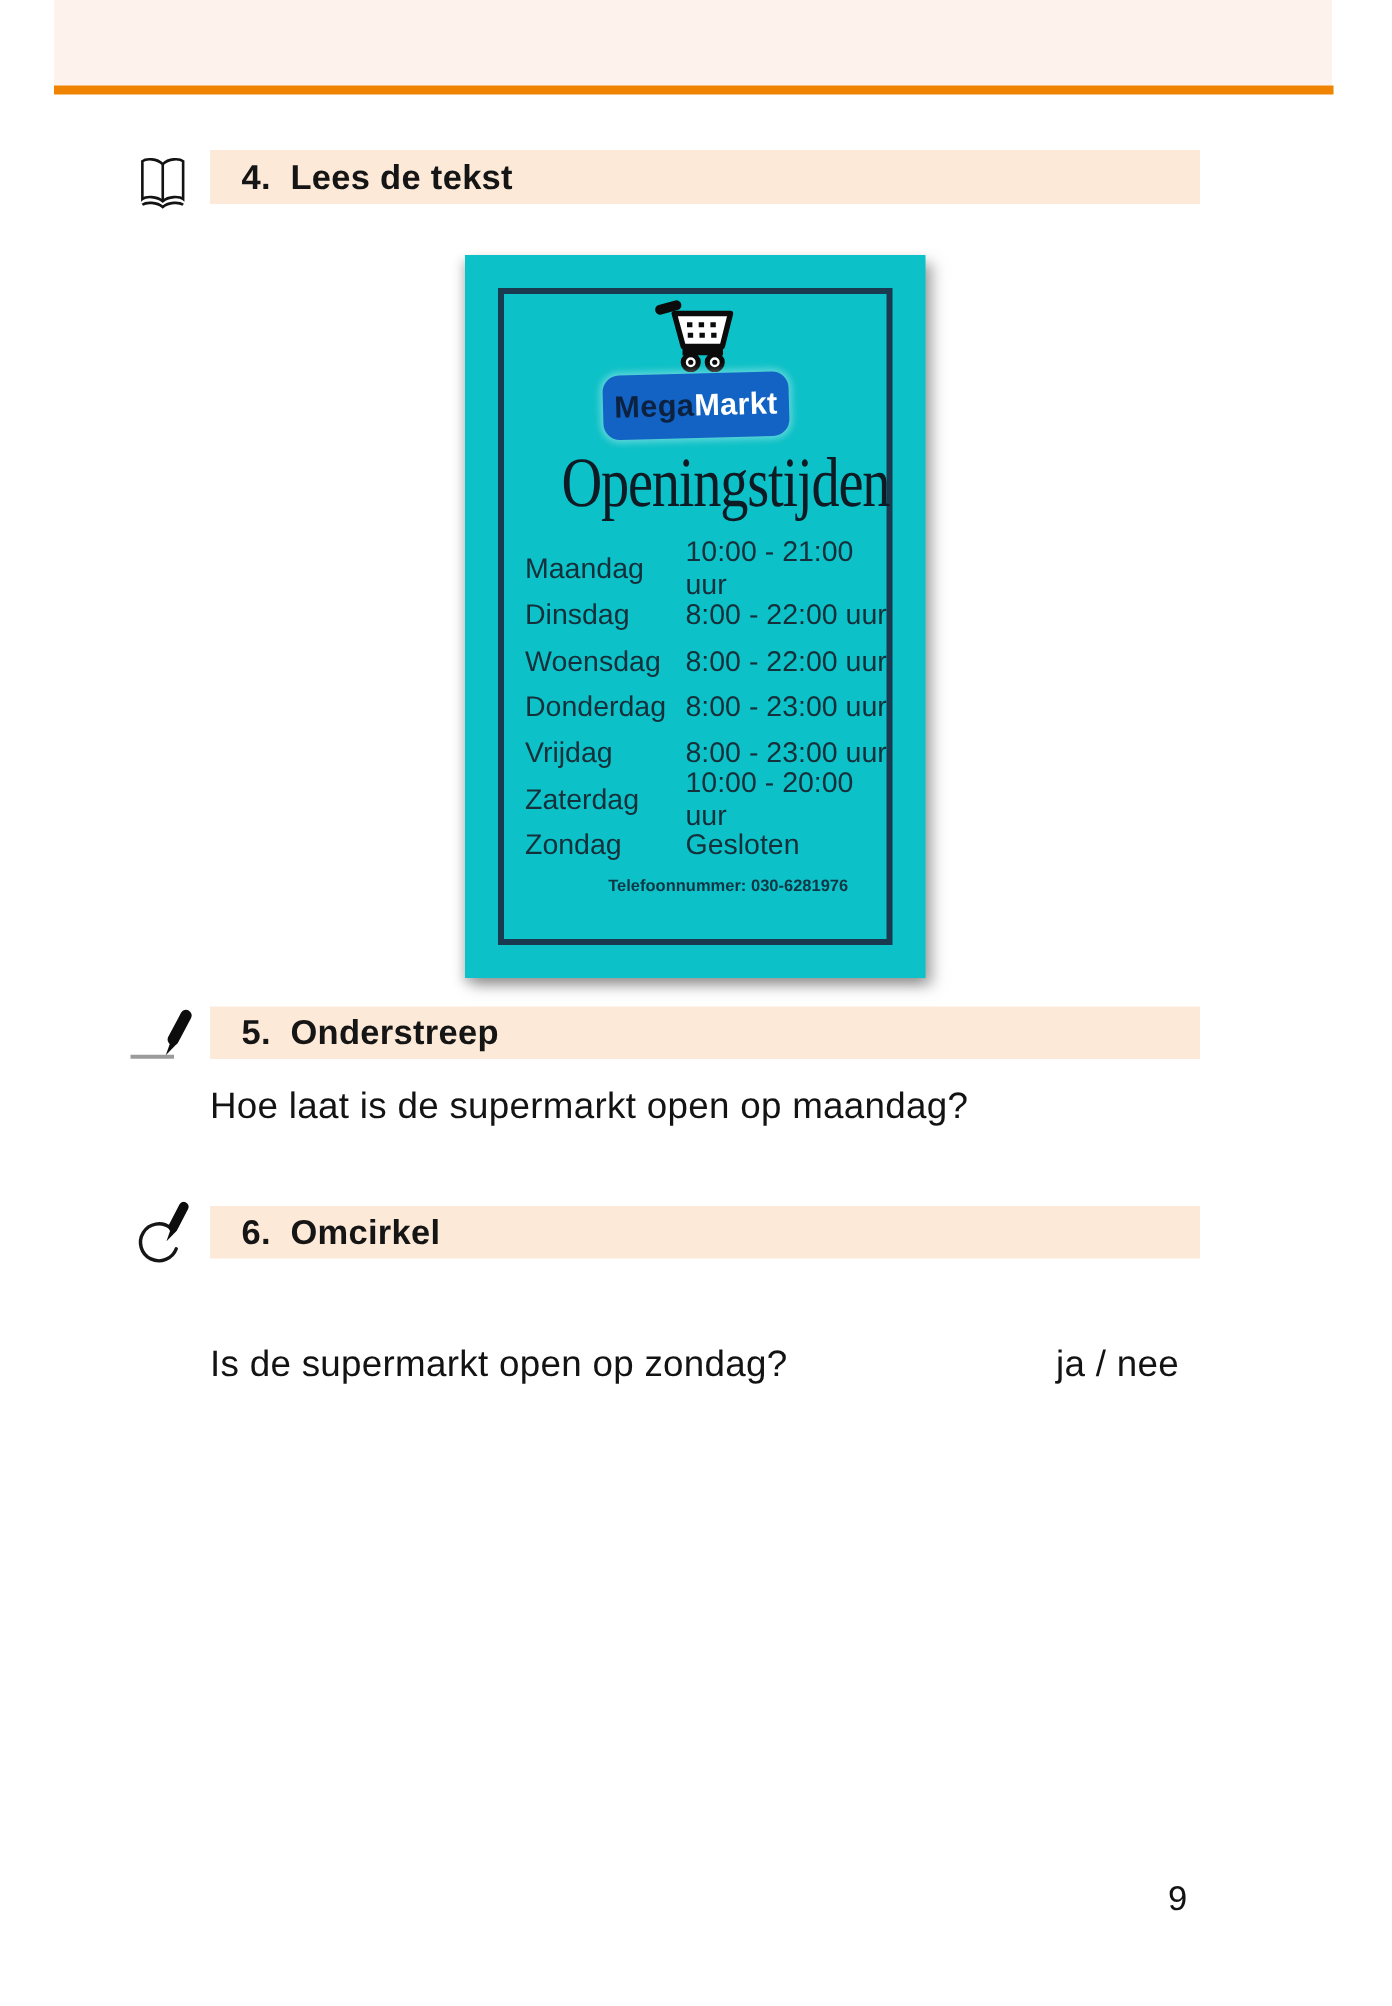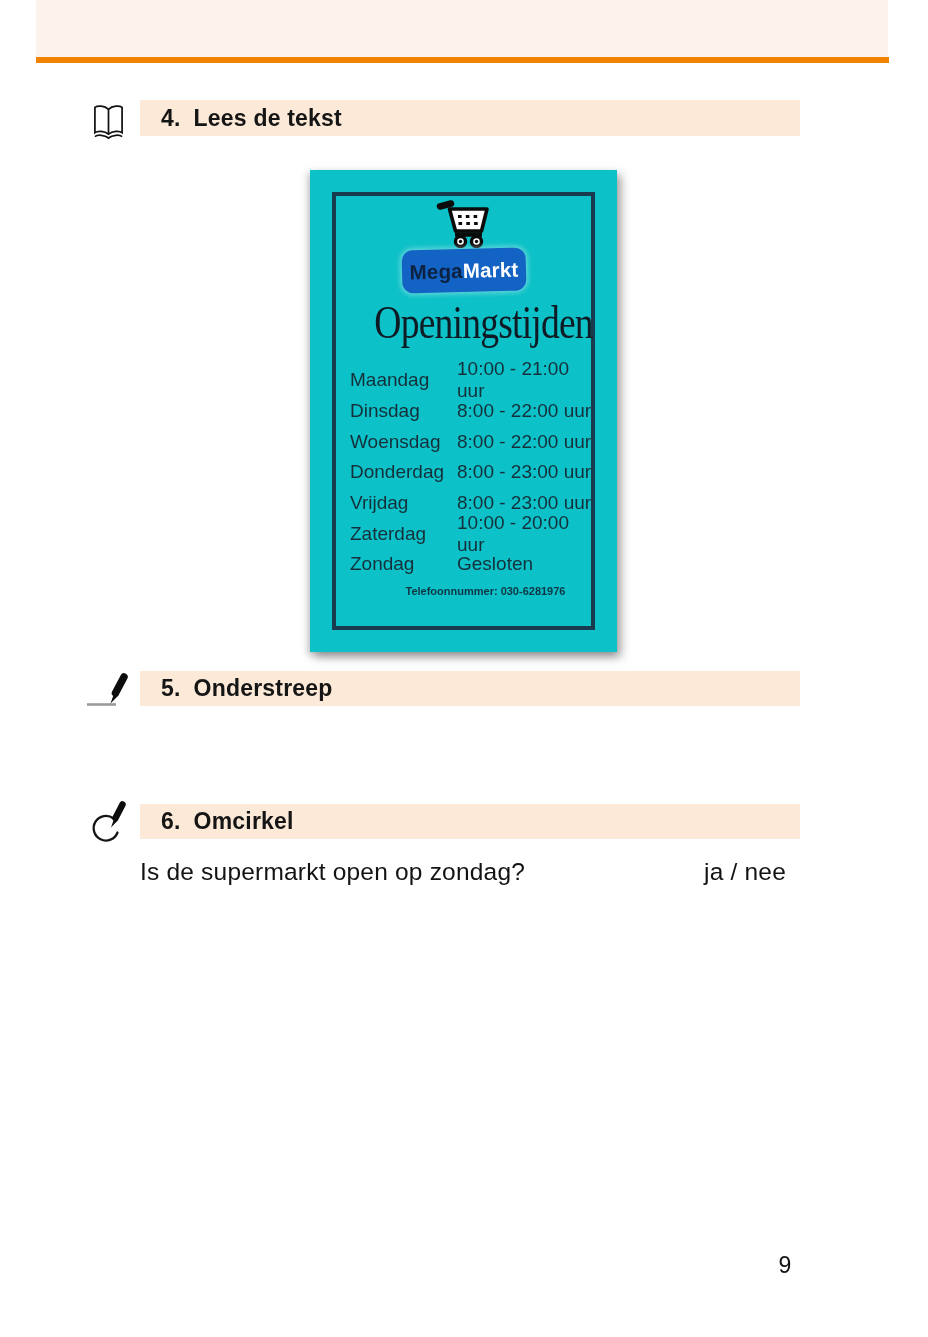--- a/index.html
+++ b/index.html
@@ -44,21 +44,21 @@
         letter-spacing:-1px;}
   .hours{position:absolute;top:195px;left:40px;right:16px;}
   .hrow{display:flex;height:30.7px;align-items:center;font-size:19px;color:#15303a;}
   .hrow .day{width:107px;flex:none;}
   .phone{position:absolute;top:415px;left:0;right:0;text-align:center;
          font-size:11px;font-weight:bold;color:#0e3644;padding-left:44px;}
 
   
   .question{position:absolute;left:140px;font-size:24.5px;color:#131313;letter-spacing:.2px;}
   #q5{top:724px;}
-  .q6row{position:absolute;left:140px;top:858px;width:660px;display:flex;
+  .q6row{position:absolute;left:140px;top:896px;width:660px;display:flex;
          justify-content:space-between;box-sizing:border-box;padding-right:14px;
          font-size:24.5px;color:#131313;letter-spacing:.2px;}
 
   .pagenum{position:absolute;left:765px;top:1252px;width:40px;text-align:center;
            font-size:23px;color:#131313;}
 </style>
 </head>
 <body>
 
 <div class="page">
@@ -142,20 +142,21 @@
     <svg width="46" height="38" viewBox="0 0 46 38">
       <line x1="2" y1="33.5" x2="31" y2="33.5" stroke="#9b9b9b" stroke-width="2.6"></line>
       <line x1="30.5" y1="22" x2="39" y2="6" stroke="#0d0d0d" stroke-width="7.5" stroke-linecap="round"></line>
       <path d="M25.5 32.5 L29.3 21.8 L33.6 24.2 Z" fill="#0d0d0d"></path>
     </svg>
   </span>
   <div class="sec-band" id="band5">
     <span class="num">5.</span>
     <span class="ttl">Onderstreep</span>
   </div>
+  <div class="question" id="q5">Hoe laat is de supermarkt open op maandag?</div>
 
   <span class="sec-icon" id="icon6">
     <svg width="46" height="50" viewBox="0 0 46 50">
       <path d="M29.5 17.5 A12.3 12.3 0 1 0 33.5 31.5" fill="none" stroke="#161616" stroke-width="2.3" stroke-linecap="round"></path>
       <line x1="31.5" y1="17" x2="38.5" y2="3.5" stroke="#0d0d0d" stroke-width="6.5" stroke-linecap="round"></line>
       <path d="M27 26.5 L30.2 17.2 L34 19.3 Z" fill="#0d0d0d"></path>
     </svg>
   </span>
   <div class="sec-band" id="band6">
     <span class="num">6.</span>

